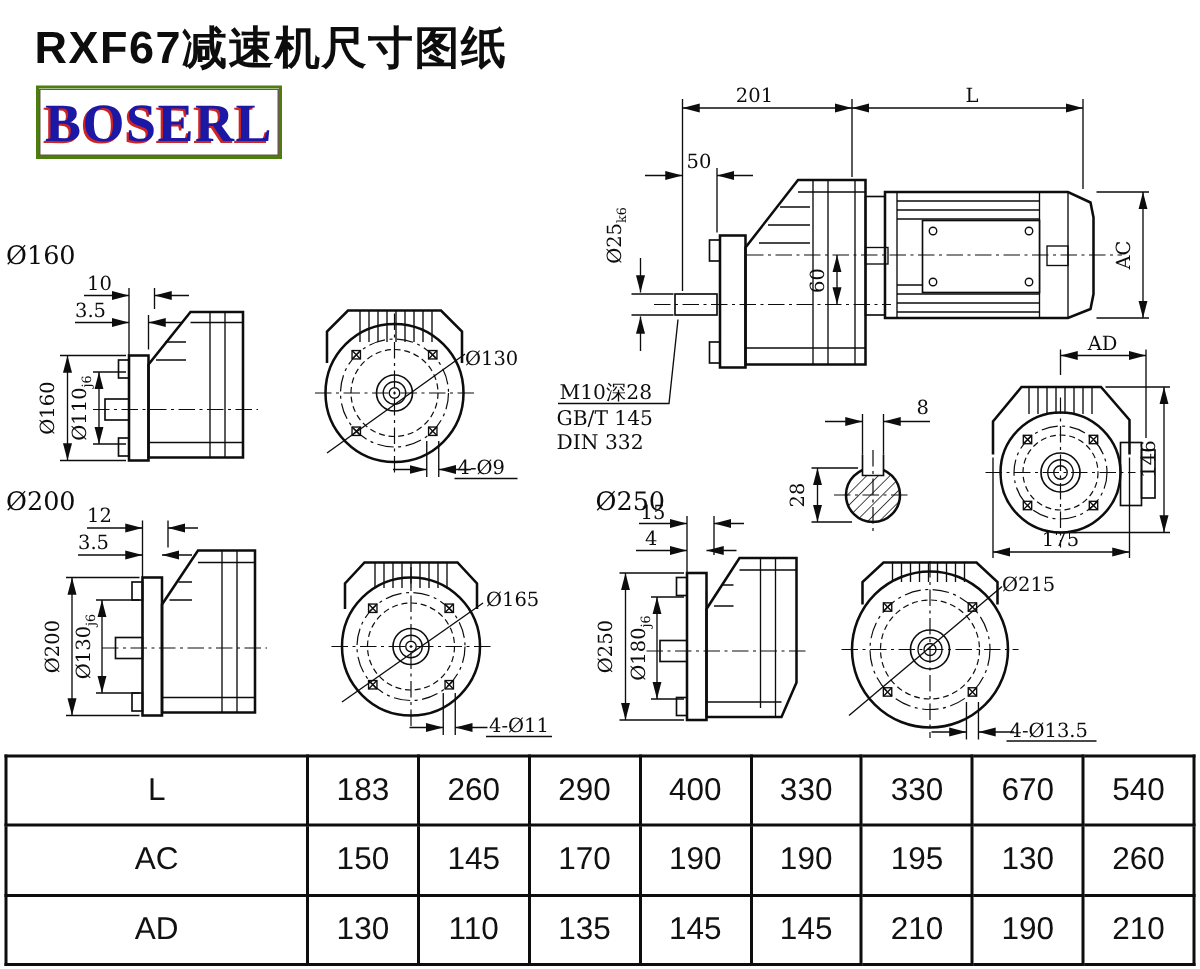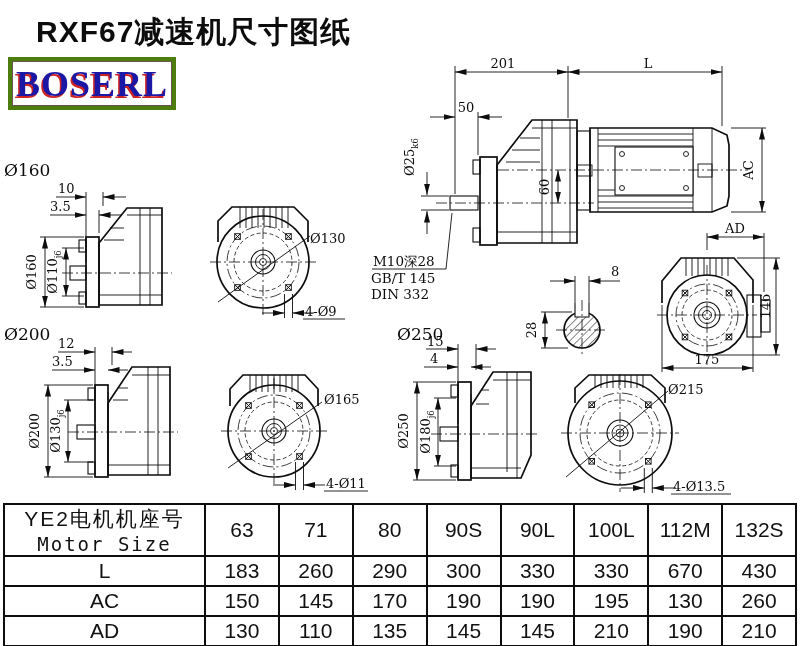--- a/index.html
+++ b/index.html
@@ -1,20 +1,20 @@
 <!DOCTYPE html>
 <html><head>
 <meta charset="utf-8">
 <style>
   html,body{margin:0;padding:0;}
   body{width:800px;height:646px;background:#ffffff;position:relative;overflow:hidden;
        font-family:"Liberation Sans",sans-serif;color:#111;}
   .abs{position:absolute;}
-  #title{left:36px;top:12px;font-size:30px;font-weight:bold;letter-spacing:1px;color:#0d0d0d;white-space:nowrap;}
-  #logo{left:8px;top:57px;width:160px;height:45px;border:4px solid #4d7c0f;background:#fff;
+  #title{left:23px;top:12px;font-size:30px;font-weight:bold;letter-spacing:1px;color:#0d0d0d;white-space:nowrap;}
+  #logo{left:24px;top:57px;width:160px;height:45px;border:2px solid #4d7c0f;background:#fff;
         box-shadow:inset 0 0 0 1px #6b564d;display:flex;align-items:center;justify-content:center;}
   #logo span{font-family:"Liberation Serif",serif;font-weight:bold;font-size:36px;line-height:1;
         color:#1c18a6;text-shadow:-1.5px 1.5px 0 #cf2424;letter-spacing:1px;}
   svg{position:absolute;left:0;top:0;}
   svg text{font-family:"DejaVu Serif","Liberation Serif",serif;fill:#0d0d0d;}
   .dim{font-size:13px;}
   .big{font-size:17px;}
   .note{font-size:13.5px;}
   .tol{font-size:8.5px;}
   .ol{fill:none;stroke:#0d0d0d;stroke-width:1.7;stroke-linejoin:miter;}
@@ -321,44 +321,30 @@
       <col>
       <col>
       <col>
       <col>
       <col>
       <col>
       <col>
       <col>
   </colgroup>
   <tbody>
-    <tr class="hdr">
-      <th>
-        <div class="cn">YE2电机机座号</div>
-        <div class="en">Motor Size</div>
-      </th>
-      <th class="num">63</th>
-      <th class="num">71</th>
-      <th class="num">80</th>
-      <th class="num">90S</th>
-      <th class="num">90L</th>
-      <th class="num">100L</th>
-      <th class="num">112M</th>
-      <th class="num">132S</th>
-    </tr>
     <tr class="val">
       <td class="num">L</td>
       <td class="num">183</td>
       <td class="num">260</td>
       <td class="num">290</td>
-      <td class="num">300</td>
+      <td class="num">400</td>
       <td class="num">330</td>
       <td class="num">330</td>
       <td class="num">670</td>
-      <td class="num">430</td>
+      <td class="num">540</td>
     </tr>
     <tr class="val">
       <td class="num">AC</td>
       <td class="num">150</td>
       <td class="num">145</td>
       <td class="num">170</td>
       <td class="num">190</td>
       <td class="num">190</td>
       <td class="num">195</td>
       <td class="num">130</td>

